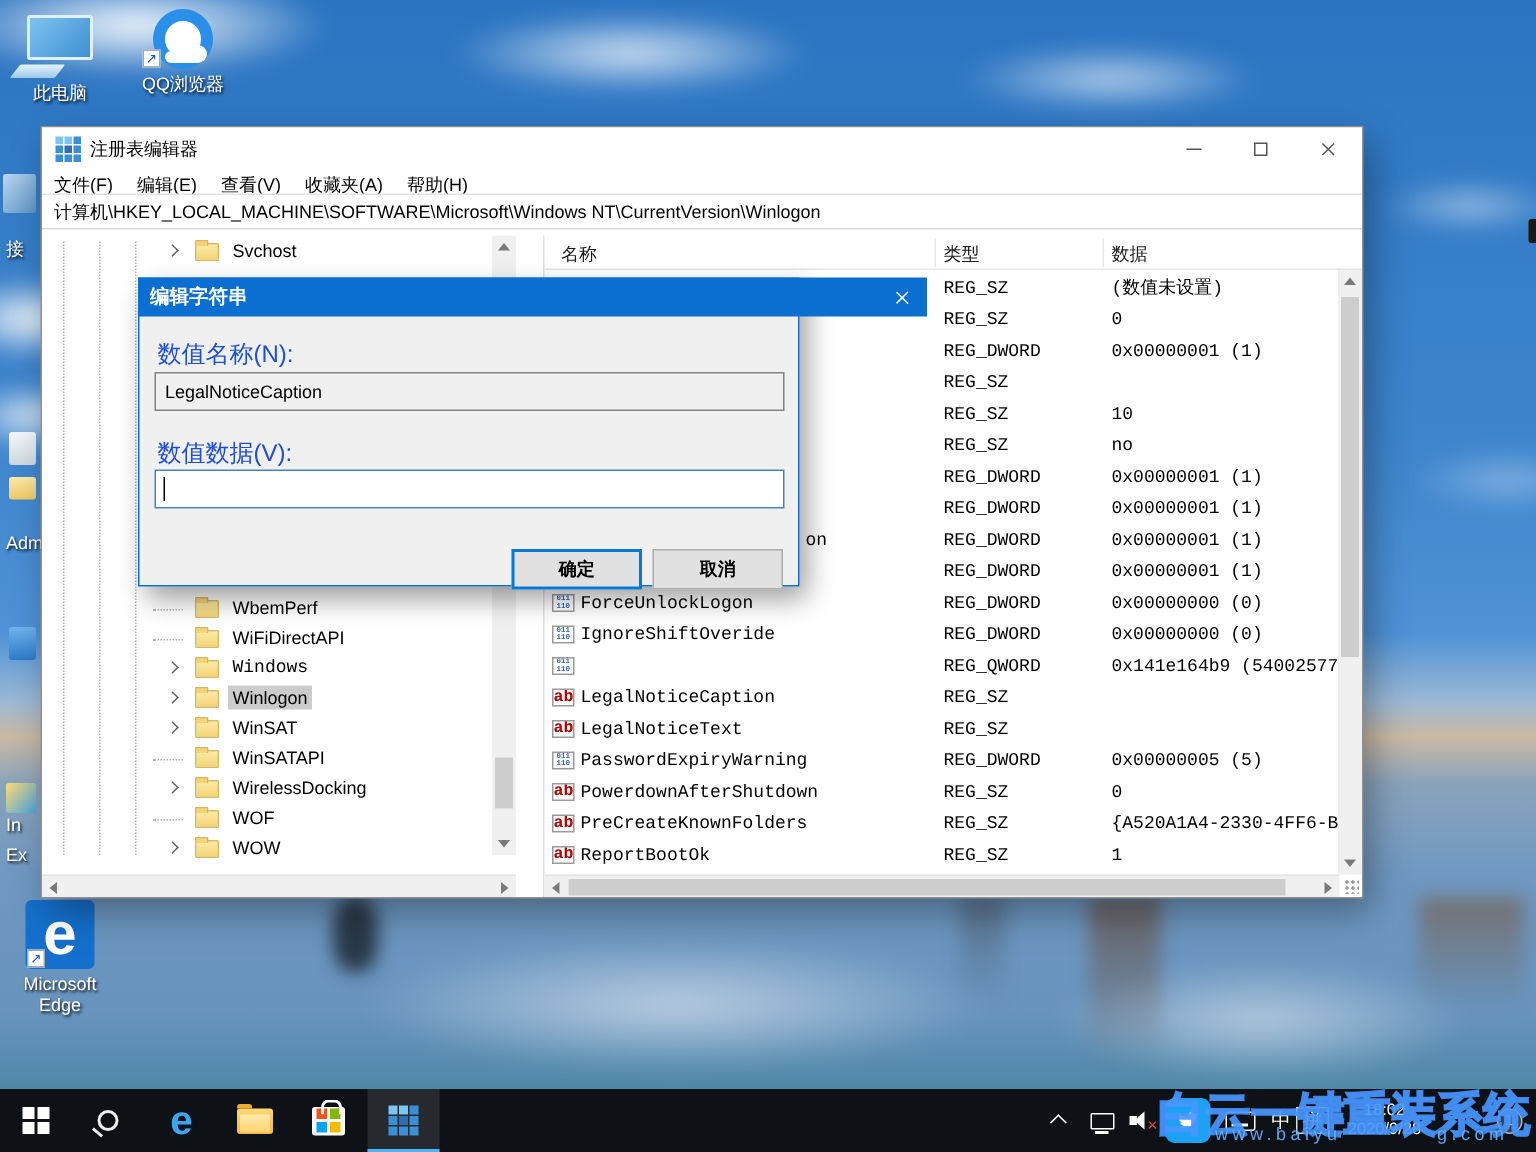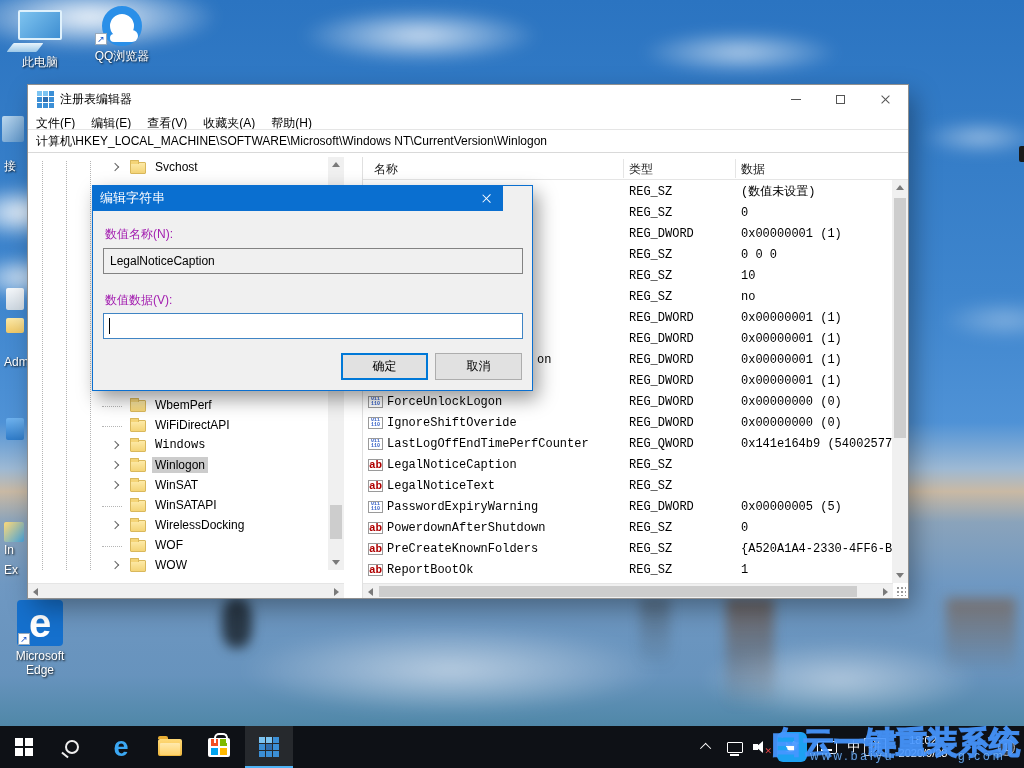--- a/index.html
+++ b/index.html
@@ -66,31 +66,31 @@
   .hdr-sep{position:absolute;top:2px;width:0;height:19px;border-left:1px solid #e5e5e5;}
   .lrow{position:absolute;left:0;width:100%;height:21px;font-size:12px;color:#000;font-family:Liberation Mono, monospace;}
   .lrow .nm{position:absolute;left:24px;top:0;line-height:21px;white-space:nowrap;max-width:230px;overflow:hidden;}
   .lrow .ty{position:absolute;left:266px;top:0;line-height:21px;white-space:nowrap;}
   .lrow .da{position:absolute;left:378px;top:0;line-height:21px;white-space:nowrap;width:152px;overflow:hidden;}
   .vicon{position:absolute;left:5px;top:4px;width:15px;height:12px;background:#fff;border:1px solid #9a9a9a;text-align:center;overflow:hidden;}
   .vicon.sz{color:#b00000;font-size:11px;line-height:11px;font-weight:bold;}
   .vicon.dw{color:#3a64c8;font-size:5px;line-height:5px;letter-spacing:0;font-weight:bold;}
   
   #dialog{position:absolute;left:92px;top:185px;width:441px;height:206px;background:#f0f0f0;border:1px solid #0a6fd0;z-index:50;box-shadow:5px 8px 18px rgba(0,0,0,.4);}
-  #dlg-title{position:absolute;left:-1px;top:-1px;width:411px;height:26px;background:#0a6fd0;color:#fff;font-size:13px;display:flex;align-items:center;padding-left:8px;}
+  #dlg-title{position:absolute;left:-1px;top:-1px;width:526px;height:26px;background:#0a6fd0;color:#fff;font-size:13px;display:flex;align-items:center;padding-left:8px;font-weight:bold;}
   #dlg-close{position:absolute;right:0;top:0;width:34px;height:26px;display:flex;align-items:center;justify-content:center;}
   .glyph-close-w{position:relative;width:11px;height:11px;}
   .glyph-close-w::before,.glyph-close-w::after{content:"";position:absolute;left:5px;top:0;width:1.4px;height:11px;background:#fff;}
   .glyph-close-w::before{transform:rotate(45deg);} .glyph-close-w::after{transform:rotate(-45deg);}
-  .dlg-label{position:absolute;left:12px;font-size:12px;color:#a21caf;}
+  .dlg-label{position:absolute;left:12px;font-size:16px;color:#1d4ed8;}
   .dlg-field{position:absolute;left:10px;width:420px;height:26px;font-size:12px;line-height:24px;padding-left:6px;}
   #fld-name{top:62px;background:#f0f0f0;border:1px solid #828282;color:#000;}
   #fld-data{top:127px;background:#fff;border:1px solid #3f84c4;}
   #caret{position:absolute;left:5px;top:4px;width:1px;height:16px;background:#000;}
-  .dlg-btn{position:absolute;top:167px;width:87px;height:27px;background:#e1e1e1;font-size:12px;display:flex;align-items:center;justify-content:center;color:#000;}
+  .dlg-btn{position:absolute;top:180px;width:87px;height:27px;background:#e1e1e1;font-size:12px;display:flex;align-items:center;justify-content:center;color:#000;font-weight:bold;}
   #btn-ok{left:248px;border:2px solid #0078d7;}
   #btn-cancel{left:342px;border:1px solid #adadad;}
   
   #taskbar{position:absolute;left:0;top:726px;width:1024px;height:42px;background:#0e1116;z-index:100;}
   .tb-cell{position:absolute;top:0;width:48px;height:42px;display:flex;align-items:center;justify-content:center;}
   .tb-cell.active{background:rgba(255,255,255,.10);}
   .tb-underline{position:absolute;left:0;bottom:0;width:100%;height:2px;background:#4fb3f6;}
   .win-flag{display:grid;grid-template-columns:8px 8px;grid-gap:2px;}
   .win-flag i{width:8px;height:8px;background:#fff;}
   .search-glyph{position:relative;width:14px;height:14px;border:2px solid #eee;border-radius:50%;}
@@ -312,21 +312,20 @@
             <span class="da">0</span>
           </div>
           <div class="lrow" style="top: 67px;">
             <span class="nm"></span>
             <span class="ty">REG_DWORD</span>
             <span class="da">0x00000001 (1)</span>
           </div>
           <div class="lrow" style="top: 88px;">
             <span class="nm"></span>
             <span class="ty">REG_SZ</span>
-            <span class="da">0 0 0</span>
           </div>
           <div class="lrow" style="top: 109px;">
             <span class="nm"></span>
             <span class="ty">REG_SZ</span>
             <span class="da">10</span>
           </div>
           <div class="lrow" style="top: 130px;">
             <span class="nm"></span>
             <span class="ty">REG_SZ</span>
             <span class="da">no</span>
@@ -358,21 +357,20 @@
             <span class="da">0x00000000 (0)</span>
           </div>
           <div class="lrow" style="top: 256px;">
             <span class="vicon dw">011<br>110</span>
             <span class="nm">IgnoreShiftOveride</span>
             <span class="ty">REG_DWORD</span>
             <span class="da">0x00000000 (0)</span>
           </div>
           <div class="lrow" style="top: 277px;">
             <span class="vicon dw">011<br>110</span>
-            <span class="nm">LastLogOffEndTimePerfCounter</span>
             <span class="ty">REG_QWORD</span>
             <span class="da">0x141e164b9 (54002577</span>
           </div>
           <div class="lrow" style="top: 298px;">
             <span class="vicon sz">ab</span>
             <span class="nm">LegalNoticeCaption</span>
             <span class="ty">REG_SZ</span>
             <span class="da"></span>
           </div>
           <div class="lrow" style="top: 319px;">

